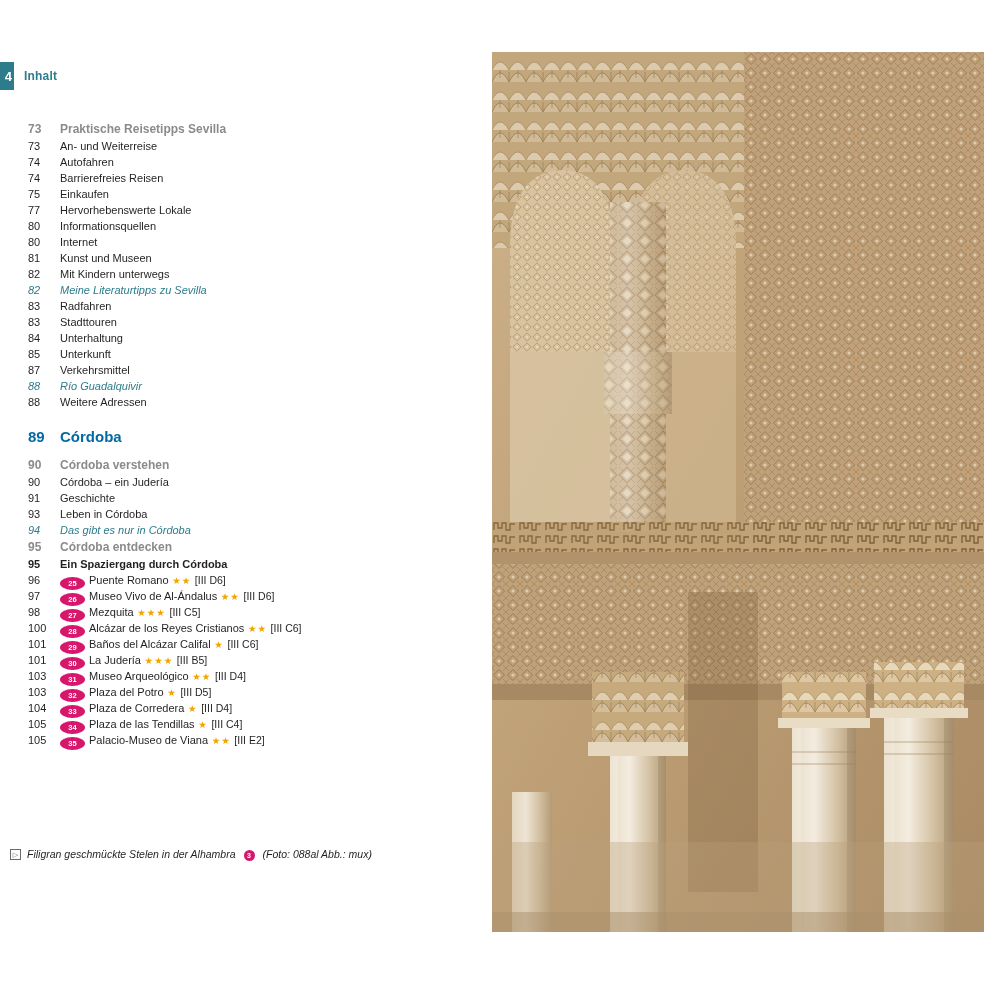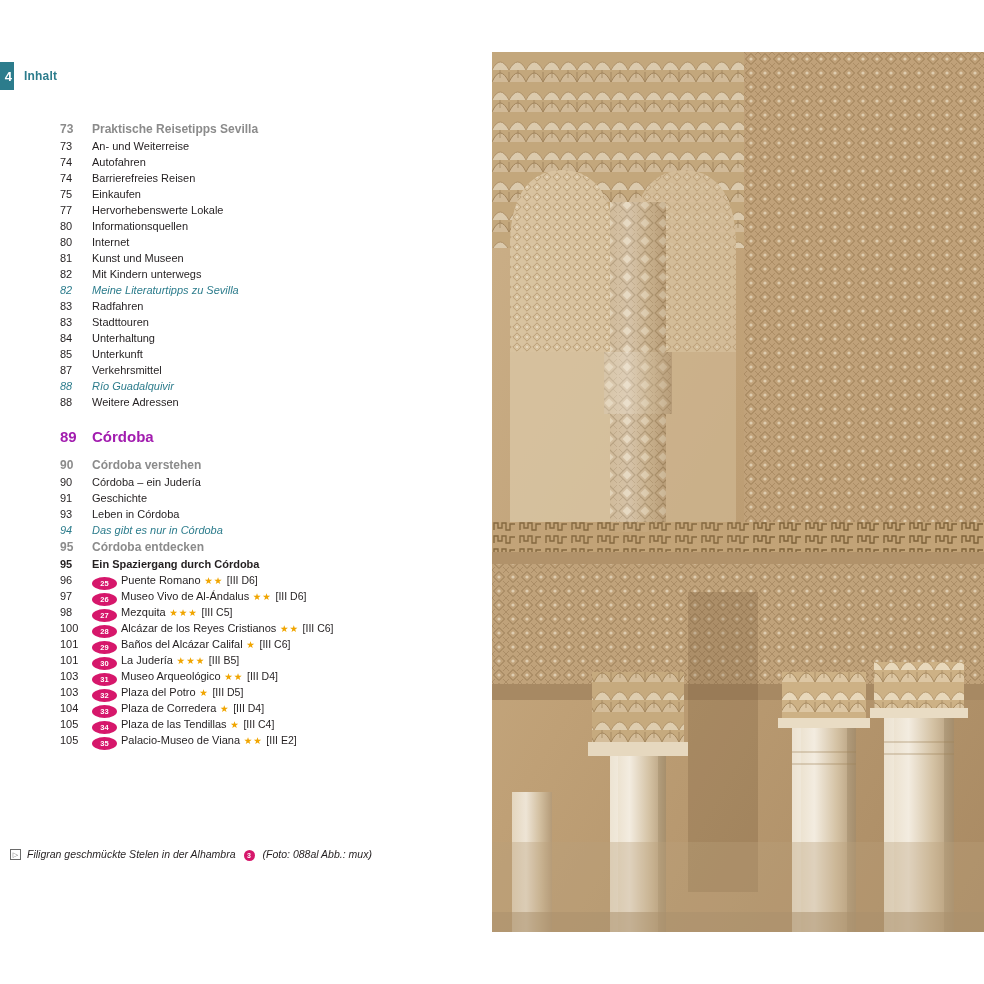--- a/index.html
+++ b/index.html
@@ -60,21 +60,20 @@
     display: flex;
     align-items: baseline;
     height: 16px;
     font-size: 11px;
     color: #231f20;
   }
   .pg {
     width: 32px;
     flex: 0 0 32px;
     text-align: left;
-    margin-left: 32px;
   }
   .lbl {
     flex: 1;
     white-space: nowrap;
   }
 
   
   .row.section-head { height: 18px; }
   .row.section-head .pg,
   .row.section-head .lbl {
@@ -87,21 +86,21 @@
     color: #2c7c8c;
     font-style: italic;
   }
   .row.chapter {
     height: 22px;
     margin-top: 16px;
     margin-bottom: 8px;
   }
   .row.chapter .pg,
   .row.chapter .lbl {
-    color: #a21caf;
+    color: #0369a1;
     font-size: 15px;
     font-weight: bold;
   }
   .row.bold .pg,
   .row.bold .lbl {
     font-weight: bold;
   }
 
   
   .poi-num {

